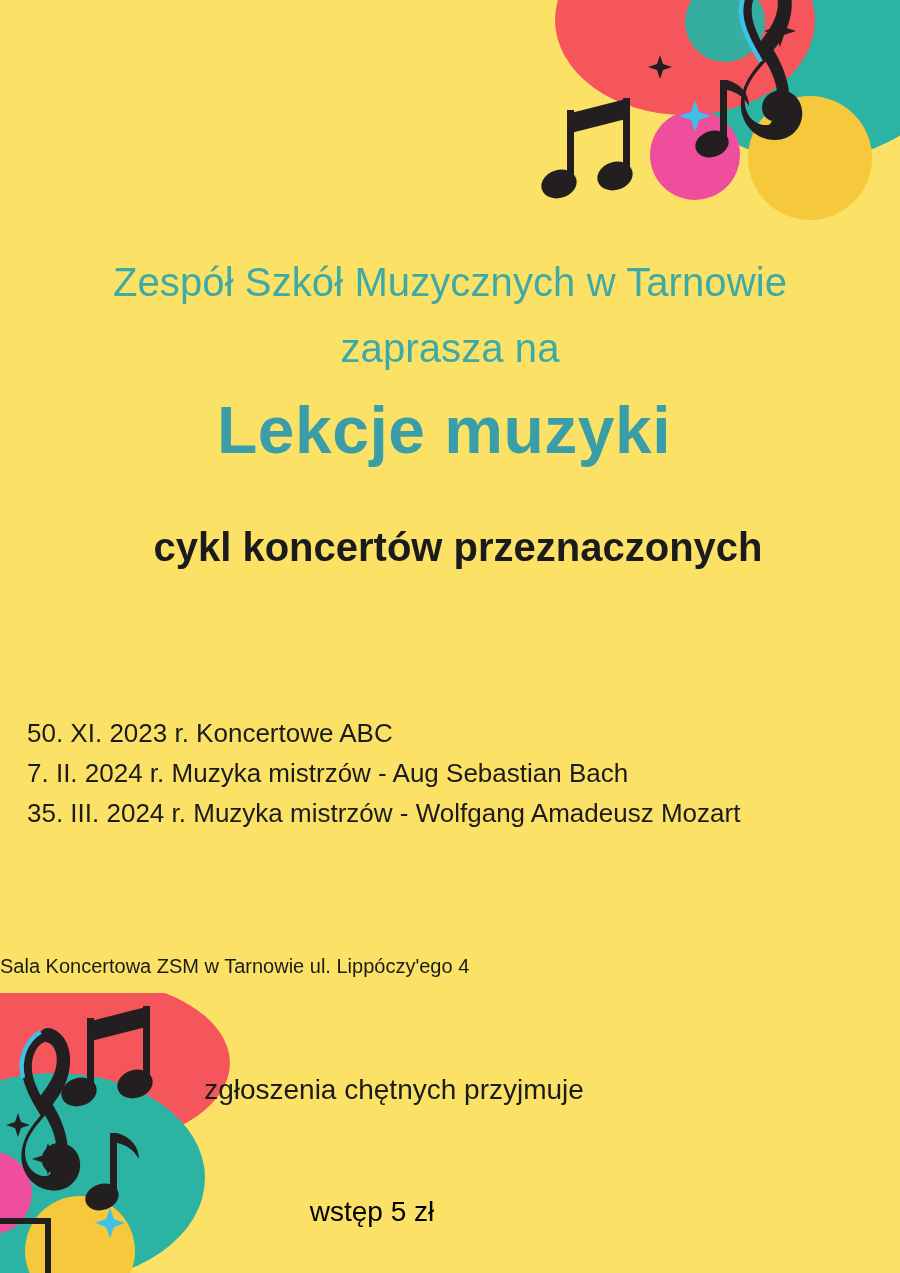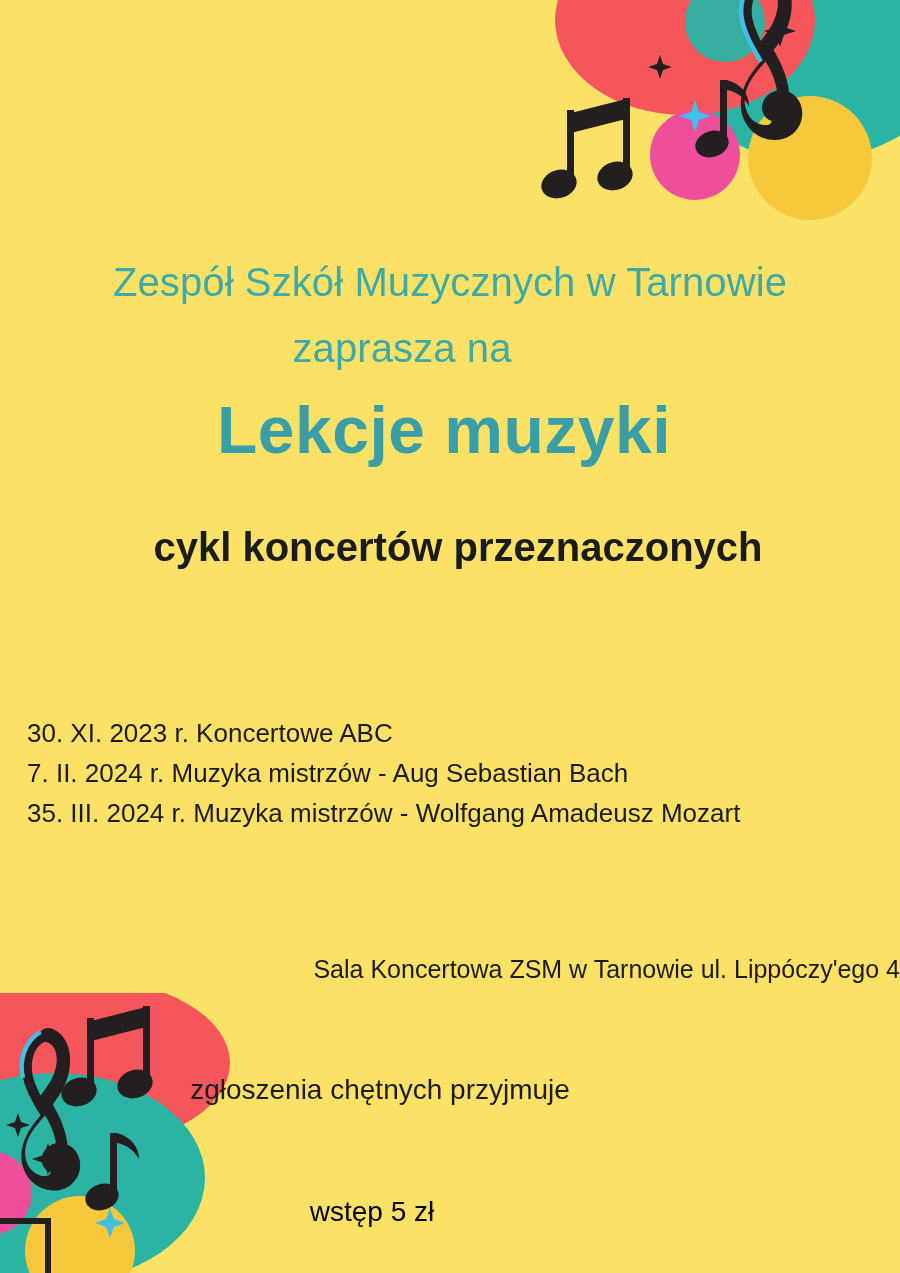--- a/index.html
+++ b/index.html
@@ -41,20 +41,21 @@
     position: absolute;
     top: 260px;
     left: 0;
     width: 900px;
   }
   .header-line2 {
     position: absolute;
     top: 326px;
     left: 0;
     width: 804px;
+    padding-left: 48px;
   }
   .title {
     position: absolute;
     top: 392px;
     left: 0;
     width: 888px;
     text-align: center;
     color: #3A9EA8;
     font-size: 66px;
     font-weight: bold;
@@ -83,29 +84,29 @@
     font-size: 26px;
     line-height: 1.53;
   }
   .schedule .row { white-space: nowrap; }
 
   .venue {
     position: absolute;
     top: 955px;
     left: 0;
     width: 900px;
-    text-align: right;
-    color: #1b1b1b;
-    font-size: 25px;
+    text-align: left;
+    color: #1b1b1b;
+    font-size: 20px;
   }
 
   .contact {
     position: absolute;
     top: 1068px;
-    left: 2px;
+    left: 16px;
     width: 756px;
     text-align: center;
     color: #1b1b1b;
     font-size: 28px;
     line-height: 1.55;
   }
 
   .price {
     position: absolute;
     top: 1196px;
@@ -211,21 +212,21 @@
 
   <div class="header-line1">Zespół Szkół Muzycznych w Tarnowie</div>
   <div class="header-line2">zaprasza na</div>
   <div class="title">Lekcje muzyki</div>
 
   <div class="subtitle">
     <div>cykl koncertów przeznaczonych</div>
   </div>
 
   <div class="schedule">
-    <div class="row">30. XI. 2023 r.  Koncertowe ABC</div>
+    <div class="row">50. XI. 2023 r.  Koncertowe ABC</div>
     <div class="row">7. II. 2024 r. Muzyka mistrzów - Aug Sebastian Bach</div>
     <div class="row">35. III. 2024 r. Muzyka mistrzów - Wolfgang Amadeusz Mozart</div>
   </div>
 
   <div class="venue">Sala Koncertowa ZSM w Tarnowie ul. Lippóczy'ego 4</div>
 
   <div class="contact">
     <div>zgłoszenia chętnych przyjmuje</div>
   </div>
 

